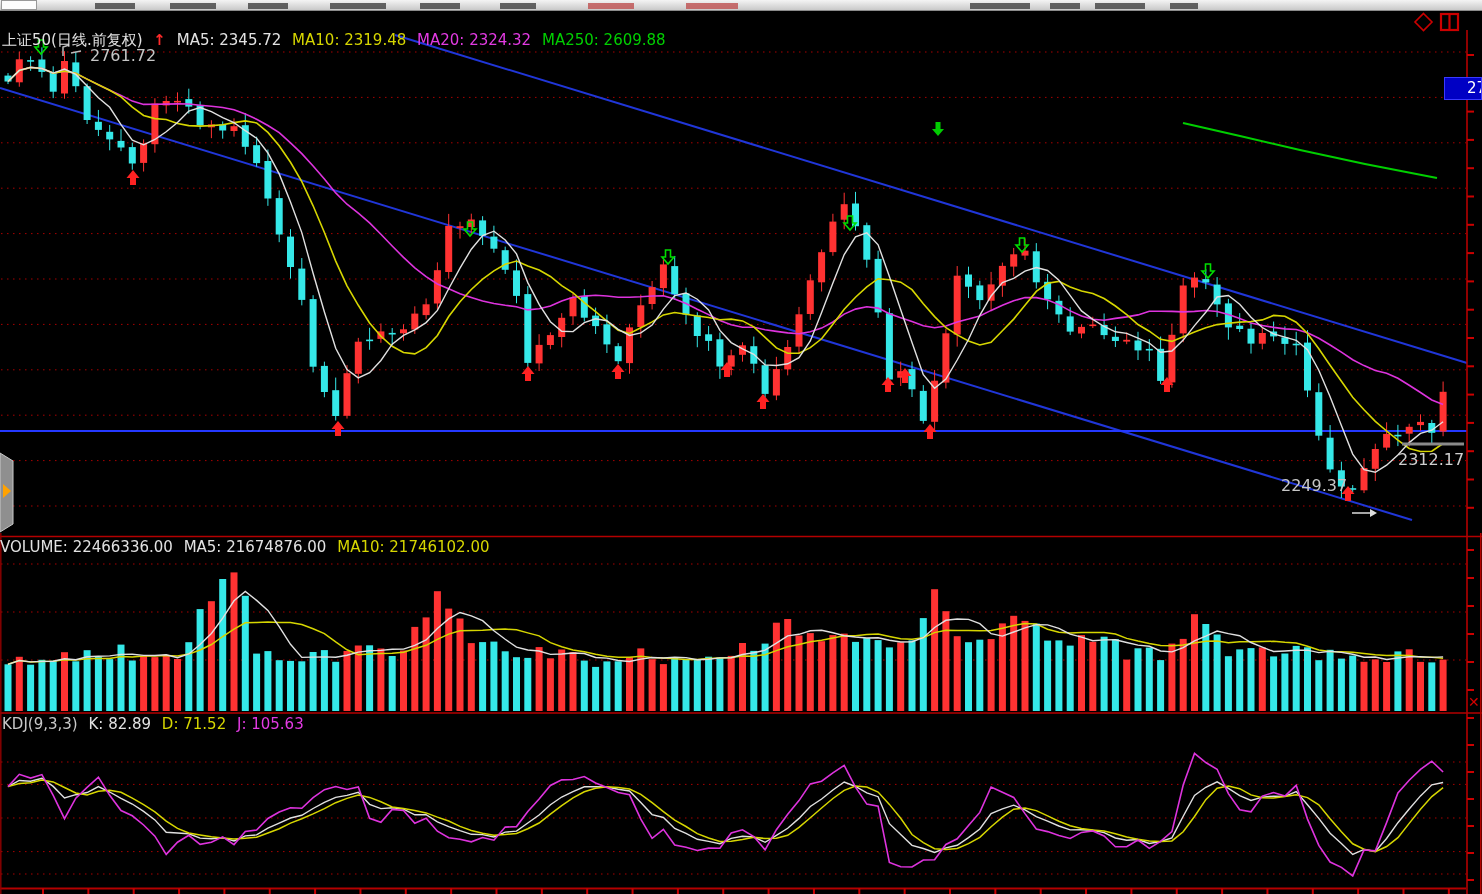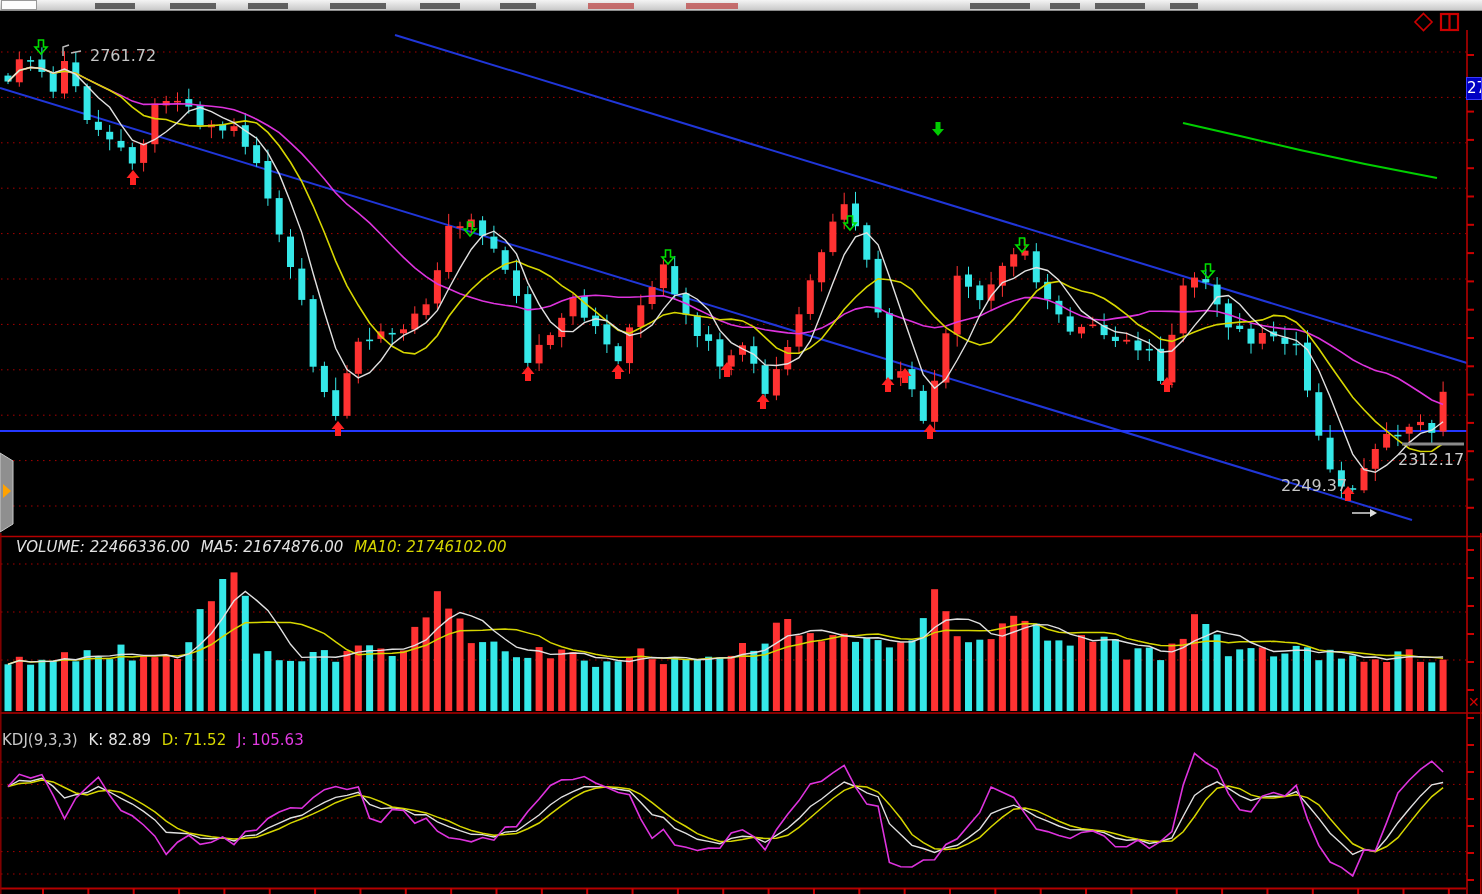--- a/index.html
+++ b/index.html
@@ -11,21 +11,21 @@
   .tb-frag{position:absolute;top:3px;height:6px;background:#4a4a4a;opacity:.85;}
   .tb-frag.red{background:#c05858;}
   .tb-white{position:absolute;left:1px;top:0;width:36px;height:10px;background:#fdfdfd;border:1px solid #999;box-sizing:border-box;}
   
   .hdr{position:absolute;white-space:nowrap;font-size:15px;letter-spacing:0;}
   .hdr span{margin-right:6px;}
   .c-white{color:#e2e2e2;} .c-yellow{color:#d6d600;} .c-magenta{color:#e23ae2;}
   .c-green{color:#00cf00;} .c-red{color:#ff2a2a;font-weight:bold;} .c-gray{color:#c8c8c8;}
   .annot{position:absolute;color:#c6c6c6;font-size:16px;white-space:nowrap;}
   #axis-price-label{position:absolute;right:0;top:77px;width:14px;height:21px;overflow:hidden;
-     background:#0000c4;color:#fff;font-size:15px;line-height:21px;border:1px solid #3a3aff;box-sizing:content-box;}
+     background:#0000c4;color:#fff;font-size:15px;line-height:21px;border:1px solid #3a3aff;box-sizing:content-box;padding-left:22px;}
   #vol-close-x{position:absolute;left:1468px;top:694px;width:14px;height:16px;color:#d40000;
      font-size:14px;font-weight:bold;line-height:16px;overflow:hidden;}
   svg{position:absolute;left:0;top:0;}
 </style>
 </head>
 <body>
 
 <div id="screen">
 
   <div id="toolbar">
@@ -575,33 +575,41 @@
         <polygon points="1423.5,13.5 1432,22 1423.5,30.5 1415,22" fill="none" stroke="#cc0000" stroke-width="1.6"></polygon>
         <rect x="1441" y="14" width="17" height="16" fill="none" stroke="#cc0000" stroke-width="2.2"></rect>
         <line x1="1449.5" y1="14" x2="1449.5" y2="30" stroke="#cc0000" stroke-width="2.2"></line>
       </g>
       <g>
         <polygon points="0,453 13,461 13,524 0,532" fill="#8f8f8f" stroke="#c9c9c9" stroke-width="1"></polygon>
         <polygon points="3,484 11,491 3,498" fill="#ffa200"></polygon>
       </g>
     </svg>
 
+  <div class="hdr" style="left:2px;top:31px;">
+    <span class="c-white">上证50(日线.前复权)</span>
+    <span class="c-red">↑</span>
+    <span class="c-white">MA5: 2345.72</span>
+    <span class="c-yellow">MA10: 2319.48</span>
+    <span class="c-magenta">MA20: 2324.32</span>
+    <span class="c-green">MA250: 2609.88</span>
+  </div>
 
   <div class="annot" style="left:90px;top:46px;">2761.72</div>
   <div class="annot" style="left:1398px;top:450px;color:#cfcfcf;">2312.17</div>
   <div class="annot" style="left:1281px;top:476px;">2249.37</div>
   <div id="axis-price-label">27</div>
 
-  <div class="hdr" style="left:16px;top:538px;font-style:italic;">
+  <div class="hdr" style="left:0;top:538px;">
     <span class="c-white">VOLUME: 22466336.00</span>
     <span class="c-white">MA5: 21674876.00</span>
     <span class="c-yellow">MA10: 21746102.00</span>
   </div>
 
-  <div class="hdr" style="left:2px;top:715px;margin-top:16px;">
+  <div class="hdr" style="left:2px;top:715px;">
     <span class="c-gray">KDJ(9,3,3)</span>
     <span class="c-white">K: 82.89</span>
     <span class="c-yellow">D: 71.52</span>
     <span class="c-magenta">J: 105.63</span>
   </div>
 
   <div id="vol-close-x">✕</div>
 </div>
 
 </body></html>

